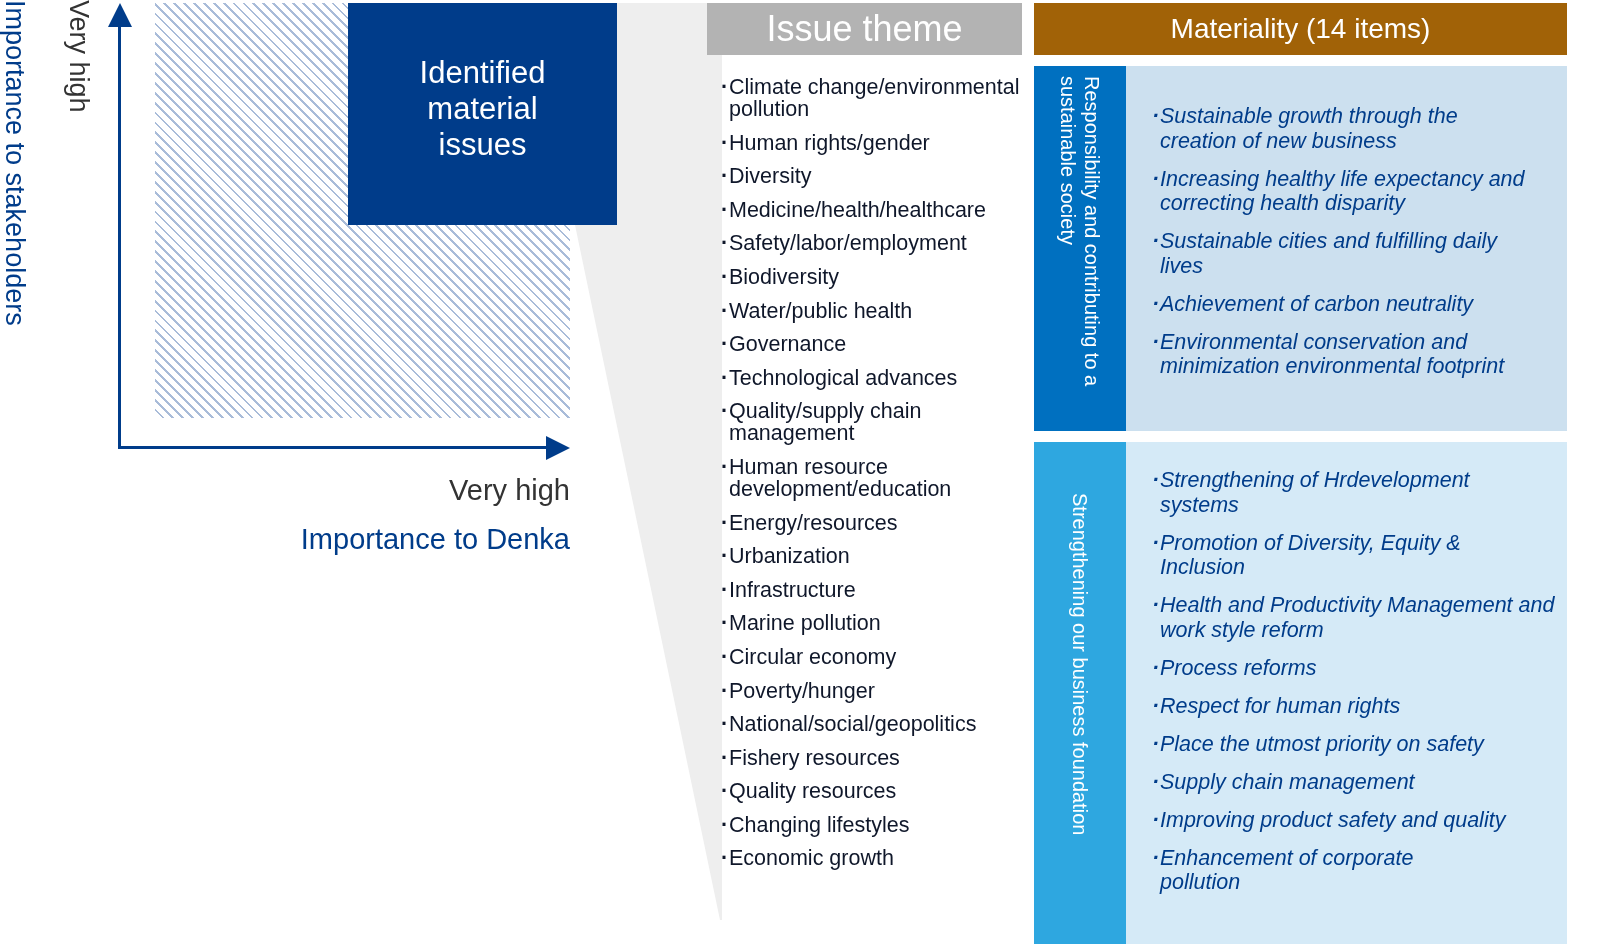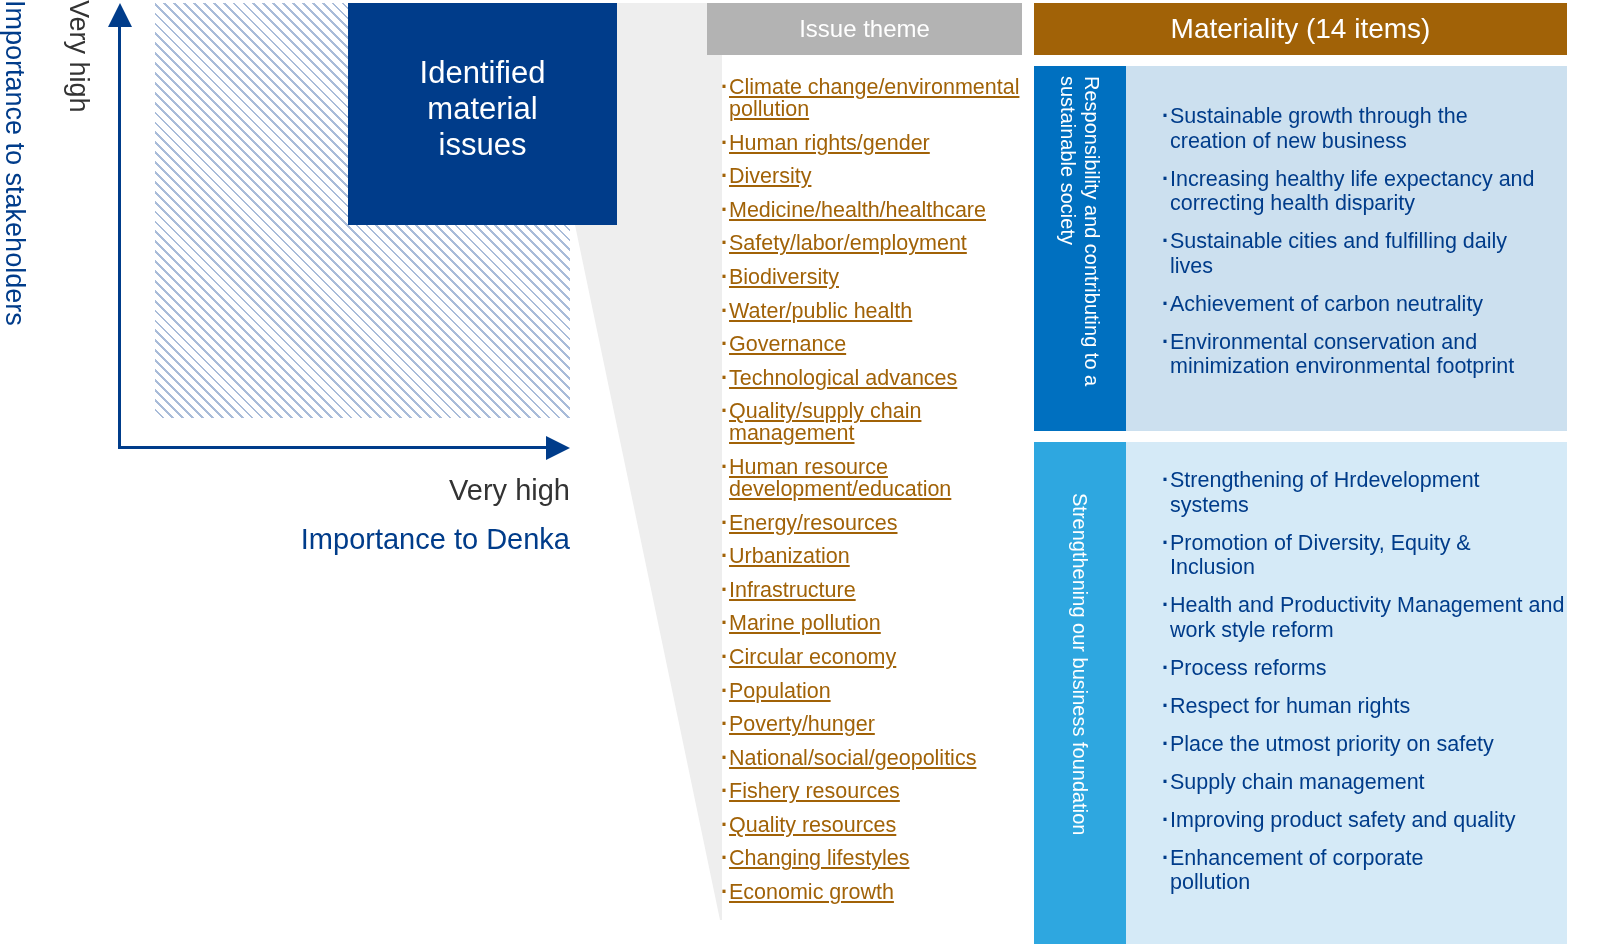--- a/index.html
+++ b/index.html
@@ -49,30 +49,29 @@
   }
   .x-label-title {
     left: 200px; top: 523px; width: 370px; text-align: right;
     font-size: 29px; color: #003c8a;
   }
 
   
   .issue-header {
     left: 707px; top: 3px; width: 315px; height: 52px;
     background: #b3b3b3; color: #ffffff;
-    font-size: 24px; display: flex; align-items: center; justify-content: center;
+    font-size: 36px; display: flex; align-items: center; justify-content: center;
   }
   .issue-list {
     left: 707px; top: 76px; width: 315px; margin: 0; padding: 0; list-style: none;
   }
   .issue-list li {
-    color: #a16207; font-size: 21.5px; line-height: 22px;
+    color: #0f172a; font-size: 21.5px; line-height: 22px;
     padding-left: 22px; text-indent: -8px; margin-bottom: 11.6px;
     position: relative;
-    text-decoration: underline;
   }
   .issue-list li::before {
     content: "\00B7"; font-weight: bold; display: inline-block; width: 8px; text-indent: 0;
   }
 
   
   .mat-header {
     left: 1034px; top: 3px; width: 533px; height: 52px;
     background: #a16207; color: #ffffff;
     font-size: 28px; display: flex; align-items: center; justify-content: center;
@@ -88,21 +87,21 @@
   .mat-sec-2 .mat-band { background: #2ea7e0; }
   .mat-band span {
     writing-mode: vertical-rl; font-size: 20px; line-height: 24px;
     text-align: left;
   }
   .mat-sec-1 .mat-band span { height: 345px; }
   .mat-sec-2 .mat-band span { height: 400px; text-align: left; margin-bottom: 0; }
   .mat-body { flex: 1; height: 100%; box-sizing: border-box; }
   .mat-sec-1 .mat-body { background: #cce0ef; padding-top: 38px; }
   .mat-sec-2 .mat-body { background: #d5eaf7; padding-top: 26px; }
-  .mat-list { margin: 0; padding: 0 0 0 36px; list-style: none; }
+  .mat-list { margin: 0; padding: 0 0 0 26px; list-style: none; font-style: italic; }
   .mat-list li {
     color: #003c8a; font-size: 21.5px; line-height: 24.5px;
     padding-left: 8px; text-indent: -8px; margin-bottom: 13.5px;
   }
   .mat-list li::before {
     content: "\00B7"; font-weight: bold; display: inline-block; width: 8px; text-indent: 0;
   }
 </style>
 </head>
 <body>
@@ -139,21 +138,20 @@
   <li>Water/public health</li>
   <li>Governance</li>
   <li>Technological advances</li>
   <li style="width:230px">Quality/supply chain management</li>
   <li style="width:260px">Human resource development/education</li>
   <li>Energy/resources</li>
   <li>Urbanization</li>
   <li>Infrastructure</li>
   <li>Marine pollution</li>
   <li>Circular economy</li>
-  <li>Population</li>
   <li>Poverty/hunger</li>
   <li>National/social/geopolitics</li>
   <li>Fishery resources</li>
   <li>Quality resources</li>
   <li>Changing lifestyles</li>
   <li>Economic growth</li>
 </ul>
 
 <div class="abs mat-header">
   <span>Materiality (14 items)</span>

